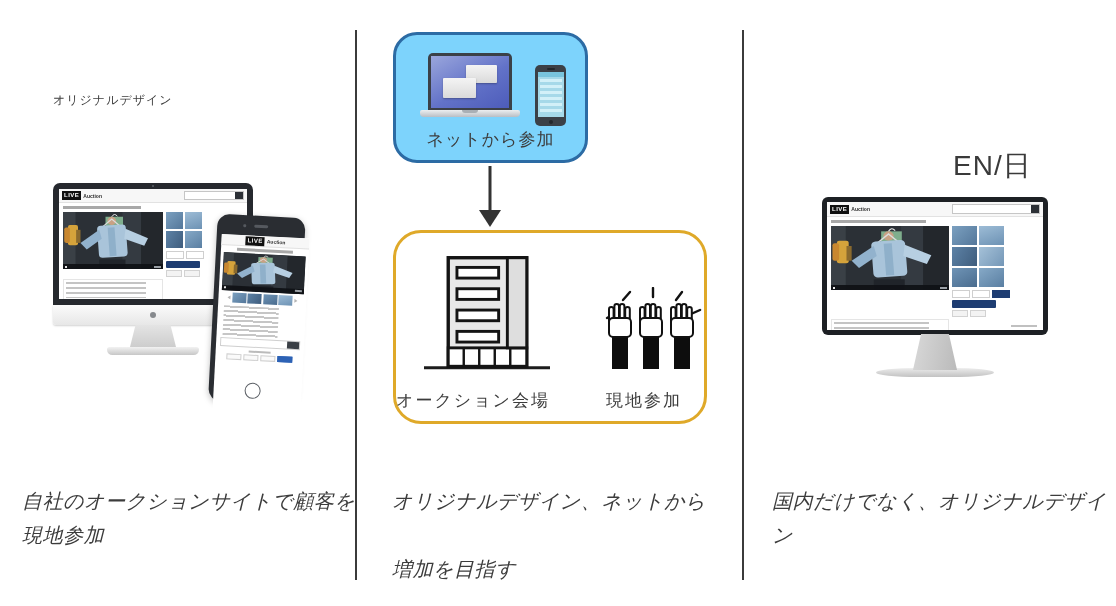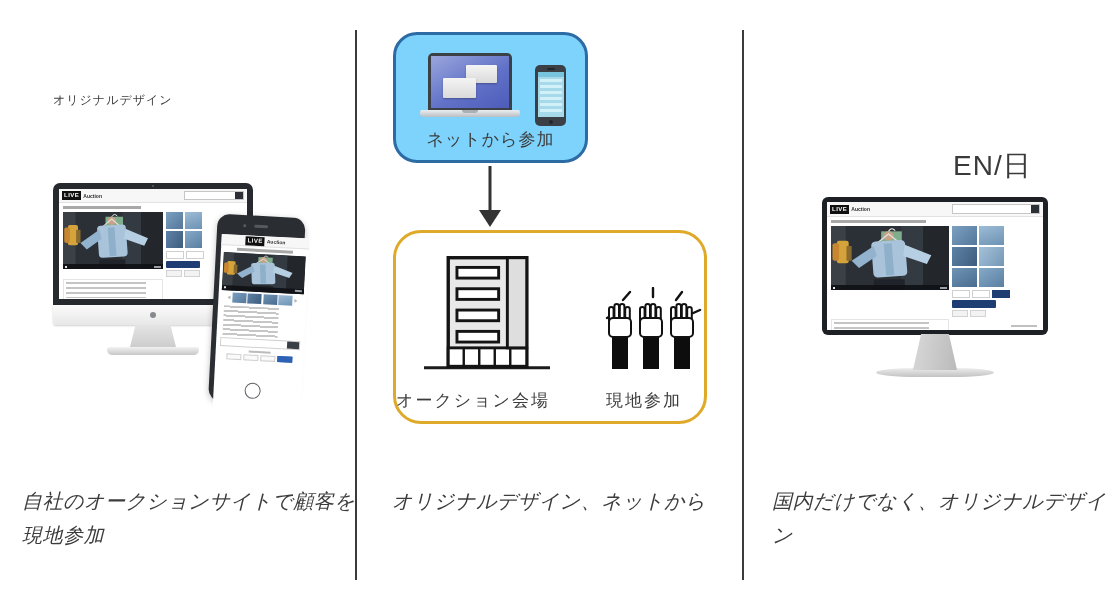--- a/index.html
+++ b/index.html
@@ -343,20 +343,21 @@
         </g>
       </g>
     </svg>
     <div class="v-label venue">オークション会場</div>
     <div class="v-label onsite">現地参加</div>
   </div>
 
   <p class="caption c-mid">
     <span>オリジナルデザイン、ネットから</span><br>
     <br>
+    <span>増加を目指す</span>
   </p>
 
   <div class="lang-label">EN/日</div>
 
   <div class="tv">
     <div class="tv-bezel">
       <div class="site site-lg">
         <div class="s-header">
           <span class="s-logo">LIVE</span>
           <span class="s-suffix">Auction</span>

